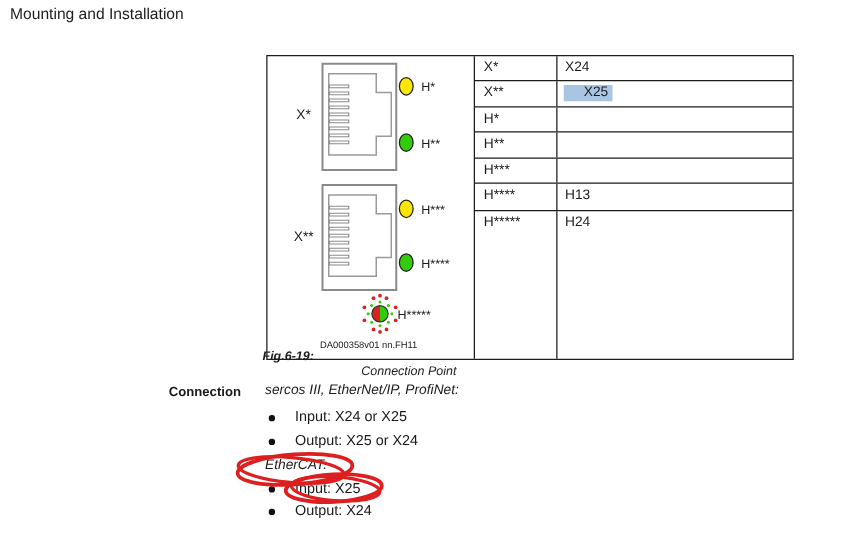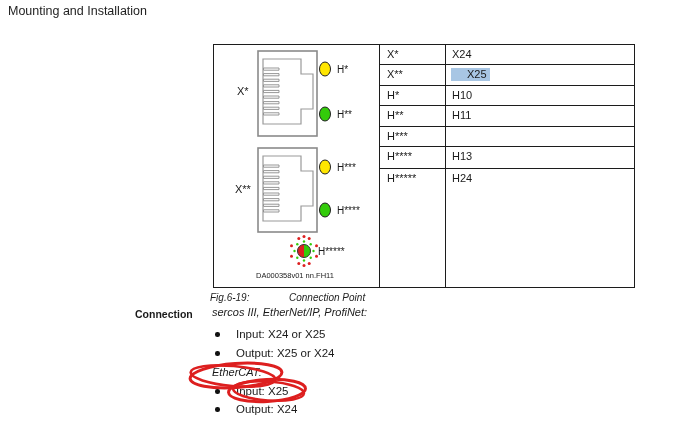--- a/index.html
+++ b/index.html
@@ -102,41 +102,39 @@
       <div class="row" style="height:20px">
         <div class="c1">X*</div>
         <div class="c2"><span>X24</span></div>
       </div>
       <div class="row" style="height:21px">
         <div class="c1">X**</div>
         <div class="c2"><span class="hl">X25</span></div>
       </div>
       <div class="row" style="height:20px">
         <div class="c1">H*</div>
-        <div class="c2"><span>H10</span></div>
       </div>
       <div class="row" style="height:21px">
         <div class="c1">H**</div>
-        <div class="c2"><span>H11</span></div>
       </div>
       <div class="row" style="height:20px">
         <div class="c1">H***</div>
       </div>
       <div class="row" style="height:22px">
         <div class="c1">H****</div>
         <div class="c2"><span>H13</span></div>
       </div>
       <div class="row">
         <div class="c1">H*****</div>
         <div class="c2"><span>H24</span></div>
       </div>
     </div>
   </div>
 
-  <span class="abs figcap" style="left:210px;top:292px;">Fig.6-19:</span>
+  <span class="abs figcap" style="left:210px;top:280px;font-weight:bold;">Fig.6-19:</span>
   <span class="abs figcap" style="left:289px;top:292px;">Connection Point</span>
 
   <div class="abs marginlab">Connection</div>
 
   <div class="abs ital" style="left:212px;top:306px;">sercos III, EtherNet/IP, ProfiNet:</div>
 
   <span class="abs dot" style="left:215px;top:332px;"></span>
   <div class="abs bullet-line" style="left:236px;top:328px;">Input: X24 or X25</div>
 
   <span class="abs dot" style="left:215px;top:351px;"></span>

